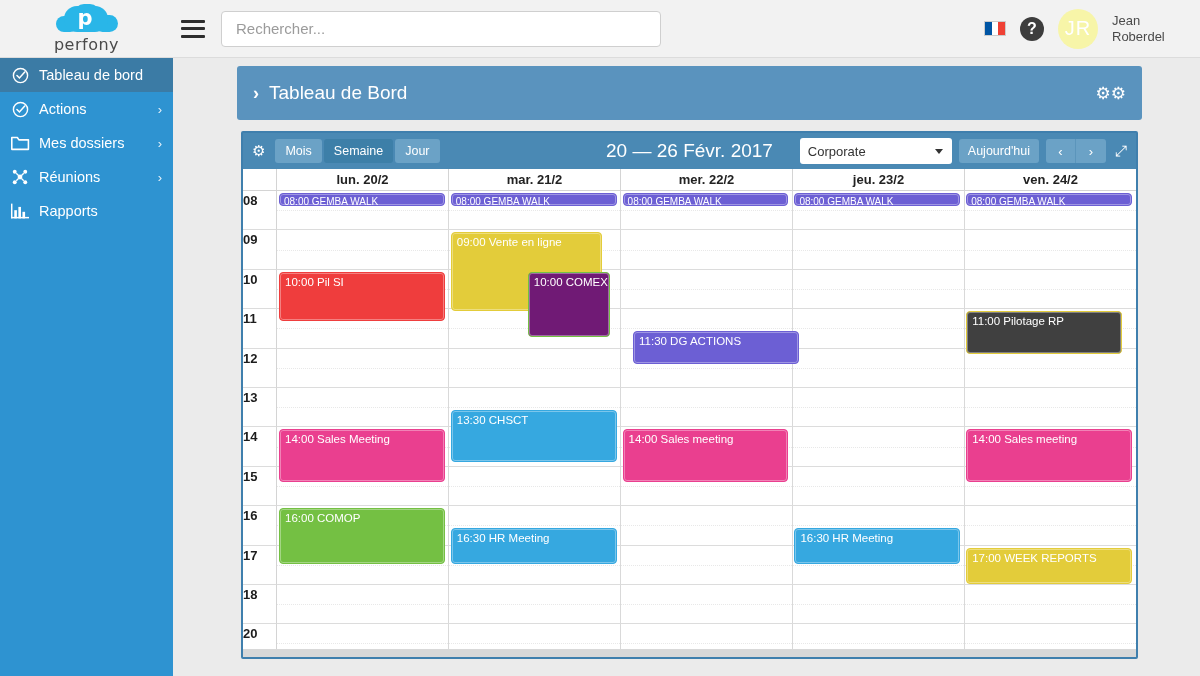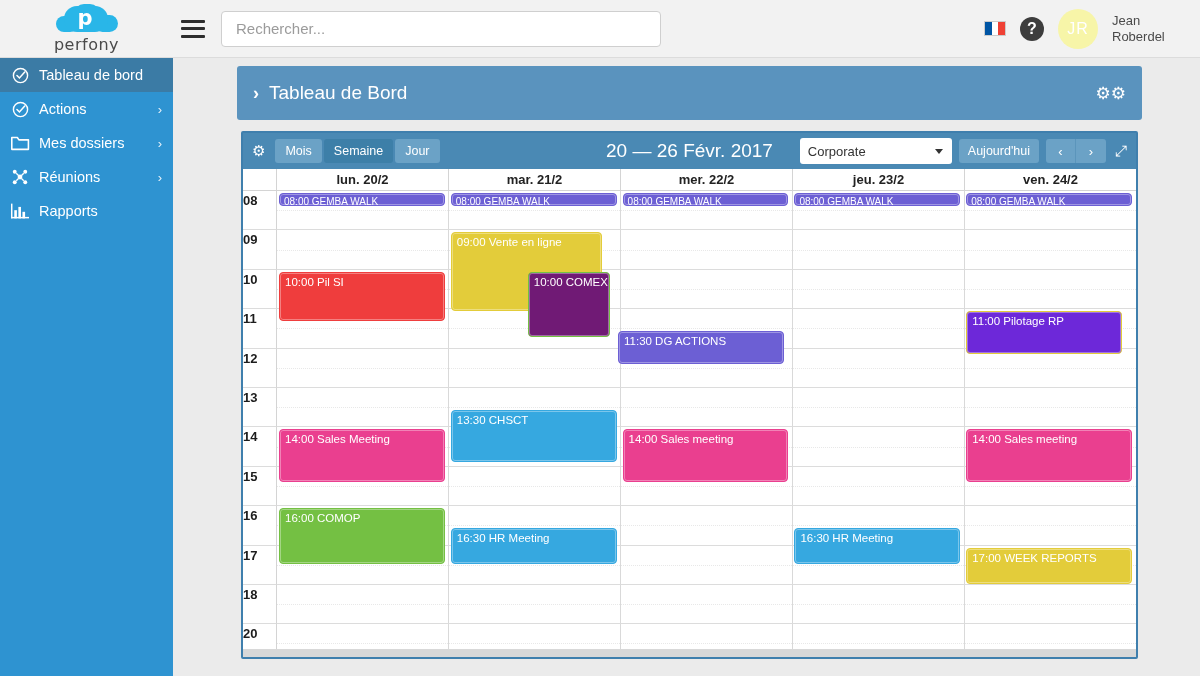--- a/index.html
+++ b/index.html
@@ -64,21 +64,21 @@
   .flag-fr .w { background: #fff; }
   .flag-fr .r { background: #ef4135; }
   .help-icon {
     width: 24px; height: 24px; border-radius: 50%; background: #3d3d3d; color: #fff;
     font-size: 16px; font-weight: bold; display: flex; align-items: center;
     justify-content: center; cursor: pointer;
   }
   .avatar {
     width: 40px; height: 40px; border-radius: 50%; background: #f7f5a8; color: #fff;
     display: flex; align-items: center; justify-content: center;
-    font-size: 16px; letter-spacing: 1px;
+    font-size: 20px; letter-spacing: 1px;
   }
   .username { font-size: 13px; color: #4a4a4a; line-height: 16px; width: 70px; }
 
   
   #sidebar {
     position: absolute; left: 0; top: 58px; width: 173px; height: 618px;
     background: #2e93d1;
   }
   .nav-item {
     height: 34px; display: flex; align-items: center; padding-left: 8px;
@@ -434,22 +434,22 @@
           </div>
         <div id="events-layer">
             <div class="event" style="left: 2px; top: 2px; width: 165.8px; height: 13.1333px; background: rgb(108, 95, 212); border: 1px solid rgb(108, 95, 212); filter: brightness(1); box-shadow: rgba(255, 255, 255, 0.35) 0px 0px 0px 1px inset;">08:00 GEMBA WALK</div>
             <div class="event" style="left: 173.8px; top: 2px; width: 165.8px; height: 13.1333px; background: rgb(108, 95, 212); border: 1px solid rgb(108, 95, 212); filter: brightness(1); box-shadow: rgba(255, 255, 255, 0.35) 0px 0px 0px 1px inset;">08:00 GEMBA WALK</div>
             <div class="event" style="left: 345.6px; top: 2px; width: 165.8px; height: 13.1333px; background: rgb(108, 95, 212); border: 1px solid rgb(108, 95, 212); filter: brightness(1); box-shadow: rgba(255, 255, 255, 0.35) 0px 0px 0px 1px inset;">08:00 GEMBA WALK</div>
             <div class="event" style="left: 517.4px; top: 2px; width: 165.8px; height: 13.1333px; background: rgb(108, 95, 212); border: 1px solid rgb(108, 95, 212); filter: brightness(1); box-shadow: rgba(255, 255, 255, 0.35) 0px 0px 0px 1px inset;">08:00 GEMBA WALK</div>
             <div class="event" style="left: 689.2px; top: 2px; width: 165.8px; height: 13.1333px; background: rgb(108, 95, 212); border: 1px solid rgb(108, 95, 212); filter: brightness(1); box-shadow: rgba(255, 255, 255, 0.35) 0px 0px 0px 1px inset;">08:00 GEMBA WALK</div>
             <div class="event big" style="left: 2px; top: 80.8px; width: 165.8px; height: 49.25px; background: rgb(239, 61, 61); border: 1px solid rgb(239, 61, 61); filter: brightness(1); box-shadow: rgba(255, 255, 255, 0.35) 0px 0px 0px 1px inset;">10:00 Pil SI</div>
             <div class="event big" style="left: 173.8px; top: 41.4px; width: 151.184px; height: 78.8px; background: rgb(227, 204, 58); border: 1px solid rgb(227, 204, 58); filter: brightness(1); box-shadow: rgba(255, 255, 255, 0.35) 0px 0px 0px 1px inset;">09:00 Vente en ligne</div>
             <div class="event big" style="left: 250.828px; top: 80.8px; width: 82px; height: 65.6667px; background: #701a75; border: 1px solid rgb(116, 192, 67); filter: brightness(1); box-shadow: rgba(255, 255, 255, 0.35) 0px 0px 0px 1px inset; z-index: 5;">10:00 COMEX</div>
-            <div class="event big" style="left: 341px; top: 139.9px; width: 165.8px; height: 32.8333px; background: rgb(108, 95, 212); border: 1px solid rgb(108, 95, 212); filter: brightness(1); box-shadow: rgba(255, 255, 255, 0.35) 0px 0px 0px 1px inset;">11:30 DG ACTIONS</div>
-            <div class="event big" style="left: 689.2px; top: 120.2px; width: 156px; height: 42.6833px; background: #6d28d9; border: 1px solid rgb(227, 204, 58); filter: brightness(1); box-shadow: rgba(255, 255, 255, 0.35) 0px 0px 0px 1px inset;">11:00 Pilotage RP</div>
+            <div class="event big" style="left: 356px; top: 139.9px; width: 165.8px; height: 32.8333px; background: rgb(108, 95, 212); border: 1px solid rgb(108, 95, 212); filter: brightness(1); box-shadow: rgba(255, 255, 255, 0.35) 0px 0px 0px 1px inset;">11:30 DG ACTIONS</div>
+            <div class="event big" style="left: 689.2px; top: 120.2px; width: 156px; height: 42.6833px; background: #404040; border: 1px solid rgb(227, 204, 58); filter: brightness(1); box-shadow: rgba(255, 255, 255, 0.35) 0px 0px 0px 1px inset;">11:00 Pilotage RP</div>
             <div class="event big" style="left: 173.8px; top: 218.7px; width: 165.8px; height: 52.5333px; background: rgb(54, 168, 224); border: 1px solid rgb(54, 168, 224); filter: brightness(1); box-shadow: rgba(255, 255, 255, 0.35) 0px 0px 0px 1px inset;">13:30 CHSCT</div>
             <div class="event big" style="left: 2px; top: 238.4px; width: 165.8px; height: 52.5333px; background: rgb(234, 63, 143); border: 1px solid rgb(234, 63, 143); filter: brightness(1); box-shadow: rgba(255, 255, 255, 0.35) 0px 0px 0px 1px inset;">14:00 Sales Meeting</div>
             <div class="event big" style="left: 345.6px; top: 238.4px; width: 165.8px; height: 52.5333px; background: rgb(234, 63, 143); border: 1px solid rgb(234, 63, 143); filter: brightness(1); box-shadow: rgba(255, 255, 255, 0.35) 0px 0px 0px 1px inset;">14:00 Sales meeting</div>
             <div class="event big" style="left: 689.2px; top: 238.4px; width: 165.8px; height: 52.5333px; background: rgb(234, 63, 143); border: 1px solid rgb(234, 63, 143); filter: brightness(1); box-shadow: rgba(255, 255, 255, 0.35) 0px 0px 0px 1px inset;">14:00 Sales meeting</div>
             <div class="event big" style="left: 2px; top: 317.2px; width: 165.8px; height: 55.8167px; background: rgb(116, 192, 67); border: 1px solid rgb(116, 192, 67); filter: brightness(1); box-shadow: rgba(255, 255, 255, 0.35) 0px 0px 0px 1px inset;">16:00 COMOP</div>
             <div class="event big" style="left: 173.8px; top: 336.9px; width: 165.8px; height: 36.1167px; background: rgb(54, 168, 224); border: 1px solid rgb(54, 168, 224); filter: brightness(1); box-shadow: rgba(255, 255, 255, 0.35) 0px 0px 0px 1px inset;">16:30 HR Meeting</div>
             <div class="event big" style="left: 517.4px; top: 336.9px; width: 165.8px; height: 36.1167px; background: rgb(54, 168, 224); border: 1px solid rgb(54, 168, 224); filter: brightness(1); box-shadow: rgba(255, 255, 255, 0.35) 0px 0px 0px 1px inset;">16:30 HR Meeting</div>
             <div class="event big" style="left: 689.2px; top: 356.6px; width: 165.8px; height: 36.1167px; background: rgb(227, 204, 58); border: 1px solid rgb(227, 204, 58); filter: brightness(1); box-shadow: rgba(255, 255, 255, 0.35) 0px 0px 0px 1px inset;">17:00 WEEK REPORTS</div>
           </div>
       </div>

